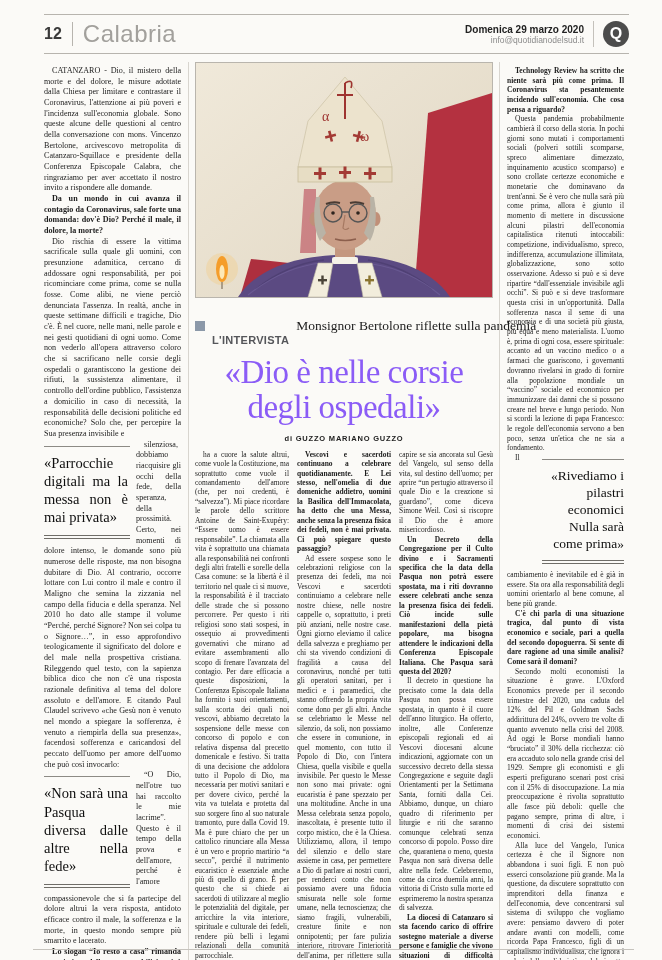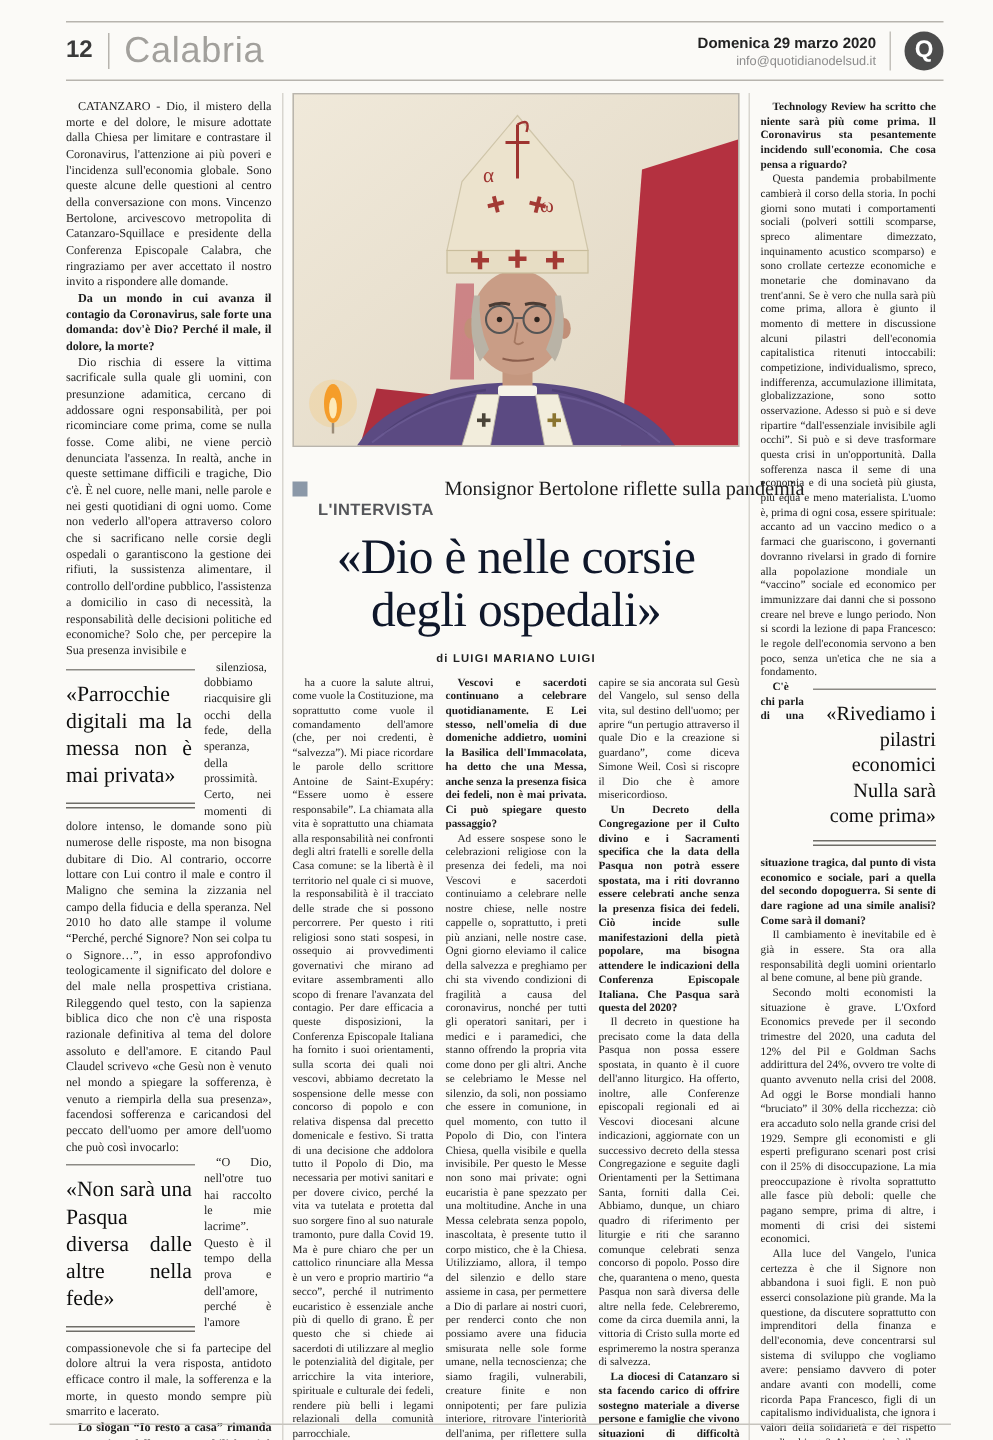--- a/index.html
+++ b/index.html
@@ -45,21 +45,21 @@
                            font-size:13.5px; padding:7px 0 8px 2px; margin:6px 0 6px 6px; }
   
   .photo-frame { width:298px; height:236px; border:1px solid #b9b5ad; background:#e9e1d0; }
   .photo-frame svg { display:block; }
   .kicker { display:flex; align-items:center; gap:7px; margin:7px 0 2px; }
   .kicker-box { width:10px; height:10px; background:#8b98a8; flex:0 0 auto; }
   .kicker-label { font-family:"Liberation Sans",sans-serif; font-weight:700; font-size:11px;
                   color:#55565a; letter-spacing:.3px;margin-top:29px; }
   .kicker-subtitle { font-size:13.5px; color:#1c1c1c; white-space:nowrap; }
   h1.headline { font-weight:400; font-size:33px; line-height:1.07; text-align:center;
-                letter-spacing:-.5px; margin:9px 4px 8px; color:#0f172a; }
+                letter-spacing:-.5px; margin:9px 4px 8px; color:#8b5cf6; }
   .byline { text-align:center; font-family:"Liberation Sans",sans-serif; font-weight:700;
             font-size:7.5px; letter-spacing:.8px; color:#222; margin-bottom:7px; }
   .article-cols { column-count:3; column-gap:8px; column-fill:auto; height:520px; overflow:hidden;
                   font-size:7.45px; line-height:1.27; text-align:justify; hyphens:auto; }
   .page-bottom-rule { position:absolute; left:33px; right:28px; bottom:10px; border-top:1px solid #c6c3bd; }
 </style>
 </head>
 <body>
 
 <div class="page">
@@ -175,38 +175,38 @@
         </svg>
       </div>
 
       <div class="kicker">
         <span class="kicker-box"></span>
         <span class="kicker-label">L'INTERVISTA</span>
         <span class="kicker-subtitle">Monsignor Bertolone riflette sulla pandemia</span>
       </div>
 
       <h1 class="headline">«Dio è nelle corsie degli ospedali»</h1>
-      <div class="byline">di LUIGI MARIANO LUIGI</div>
+      <div class="byline">di GUZZO MARIANO GUZZO</div>
 
       <div class="article-cols">
           <p class="para">ha a cuore la salute altrui, come vuole la Costituzione, ma soprattutto come vuole il comandamento dell'amore (che, per noi credenti, è “salvezza”). Mi piace ricordare le parole dello scrittore Antoine de Saint-Exupéry: “Essere uomo è essere responsabile”. La chiamata alla vita è soprattutto una chiamata alla responsabilità nei confronti degli altri fratelli e sorelle della Casa comune: se la libertà è il territorio nel quale ci si muove, la responsabilità è il tracciato delle strade che si possono percorrere. Per questo i riti religiosi sono stati sospesi, in ossequio ai provvedimenti governativi che mirano ad evitare assembramenti allo scopo di frenare l'avanzata del contagio. Per dare efficacia a queste disposizioni, la Conferenza Episcopale Italiana ha fornito i suoi orientamenti, sulla scorta dei quali noi vescovi, abbiamo decretato la sospensione delle messe con concorso di popolo e con relativa dispensa dal precetto domenicale e festivo. Si tratta di una decisione che addolora tutto il Popolo di Dio, ma necessaria per motivi sanitari e per dovere civico, perché la vita va tutelata e protetta dal suo sorgere fino al suo naturale tramonto, pure dalla Covid 19. Ma è pure chiaro che per un cattolico rinunciare alla Messa è un vero e proprio martirio “a secco”, perché il nutrimento eucaristico è essenziale anche più di quello di grano. È per questo che si chiede ai sacerdoti di utilizzare al meglio le potenzialità del digitale, per arricchire la vita interiore, spirituale e culturale dei fedeli, rendere più belli i legami relazionali della comunità parrocchiale.</p>
           <p class="para bold">Vescovi e sacerdoti continuano a celebrare quotidianamente. E Lei stesso, nell'omelia di due domeniche addietro, uomini la Basilica dell'Immacolata, ha detto che una Messa, anche senza la presenza fisica dei fedeli, non è mai privata. Ci può spiegare questo passaggio?</p>
           <p class="para">Ad essere sospese sono le celebrazioni religiose con la presenza dei fedeli, ma noi Vescovi e sacerdoti continuiamo a celebrare nelle nostre chiese, nelle nostre cappelle o, soprattutto, i preti più anziani, nelle nostre case. Ogni giorno eleviamo il calice della salvezza e preghiamo per chi sta vivendo condizioni di fragilità a causa del coronavirus, nonché per tutti gli operatori sanitari, per i medici e i paramedici, che stanno offrendo la propria vita come dono per gli altri. Anche se celebriamo le Messe nel silenzio, da soli, non possiamo che essere in comunione, in quel momento, con tutto il Popolo di Dio, con l'intera Chiesa, quella visibile e quella invisibile. Per questo le Messe non sono mai private: ogni eucaristia è pane spezzato per una moltitudine. Anche in una Messa celebrata senza popolo, inascoltata, è presente tutto il corpo mistico, che è la Chiesa. Utilizziamo, allora, il tempo del silenzio e dello stare assieme in casa, per permettere a Dio di parlare ai nostri cuori, per renderci conto che non possiamo avere una fiducia smisurata nelle sole forme umane, nella tecnoscienza; che siamo fragili, vulnerabili, creature finite e non onnipotenti; per fare pulizia interiore, ritrovare l'interiorità dell'anima, per riflettere sulla genuinità della nostra fede, per capire se sia ancorata sul Gesù del Vangelo, sul senso della vita, sul destino dell'uomo; per aprire “un pertugio attraverso il quale Dio e la creazione si guardano”, come diceva Simone Weil. Così si riscopre il Dio che è amore misericordioso.</p>
           <p class="para bold">Un Decreto della Congregazione per il Culto divino e i Sacramenti specifica che la data della Pasqua non potrà essere spostata, ma i riti dovranno essere celebrati anche senza la presenza fisica dei fedeli. Ciò incide sulle manifestazioni della pietà popolare, ma bisogna attendere le indicazioni della Conferenza Episcopale Italiana. Che Pasqua sarà questa del 2020?</p>
           <p class="para">Il decreto in questione ha precisato come la data della Pasqua non possa essere spostata, in quanto è il cuore dell'anno liturgico. Ha offerto, inoltre, alle Conferenze episcopali regionali ed ai Vescovi diocesani alcune indicazioni, aggiornate con un successivo decreto della stessa Congregazione e seguite dagli Orientamenti per la Settimana Santa, forniti dalla Cei. Abbiamo, dunque, un chiaro quadro di riferimento per liturgie e riti che saranno comunque celebrati senza concorso di popolo. Posso dire che, quarantena o meno, questa Pasqua non sarà diversa delle altre nella fede. Celebreremo, come da circa duemila anni, la vittoria di Cristo sulla morte ed esprimeremo la nostra speranza di salvezza.</p>
           <p class="para bold">La diocesi di Catanzaro si sta facendo carico di offrire sostegno materiale a diverse persone e famiglie che vivono situazioni di difficoltà economiche. La fede e la speranza, d'altronde, non sono nulla senza la carità. Quanto è importante dare un aiuto materiale ai fratelli che si trovano in condizioni di disagio?</p>
         </div>
     </section>
 
     <aside class="col-right">
         <p class="para bold">Technology Review ha scritto che niente sarà più come prima. Il Coronavirus sta pesantemente incidendo sull'economia. Che cosa pensa a riguardo?</p>
         <p class="para">Questa pandemia probabilmente cambierà il corso della storia. In pochi giorni sono mutati i comportamenti sociali (polveri sottili scomparse, spreco alimentare dimezzato, inquinamento acustico scomparso) e sono crollate certezze economiche e monetarie che dominavano da trent'anni. Se è vero che nulla sarà più come prima, allora è giunto il momento di mettere in discussione alcuni pilastri dell'economia capitalistica ritenuti intoccabili: competizione, individualismo, spreco, indifferenza, accumulazione illimitata, globalizzazione, sono sotto osservazione. Adesso si può e si deve ripartire “dall'essenziale invisibile agli occhi”. Si può e si deve trasformare questa crisi in un'opportunità. Dalla sofferenza nasca il seme di una economia e di una società più giusta, più equa e meno materialista. L'uomo è, prima di ogni cosa, essere spirituale: accanto ad un vaccino medico o a farmaci che guariscono, i governanti dovranno rivelarsi in grado di fornire alla popolazione mondiale un “vaccino” sociale ed economico per immunizzare dai danni che si possono creare nel breve e lungo periodo. Non si scordi la lezione di papa Francesco: le regole dell'economia servono a ben poco, senza un'etica che ne sia a fondamento.</p>
         <div class="pull-quote">«Rivediamo i pilastri economici Nulla sarà come prima»</div>
+        <p class="para">Il cambiamento è inevitabile ed è già in essere. Sta ora alla responsabilità degli uomini orientarlo al bene comune, al bene più grande.</p>
         <p class="para bold">C'è chi parla di una situazione tragica, dal punto di vista economico e sociale, pari a quella del secondo dopoguerra. Si sente di dare ragione ad una simile analisi? Come sarà il domani?</p>
-        <p class="para">Il cambiamento è inevitabile ed è già in essere. Sta ora alla responsabilità degli uomini orientarlo al bene comune, al bene più grande.</p>
         <p class="para">Secondo molti economisti la situazione è grave. L'Oxford Economics prevede per il secondo trimestre del 2020, una caduta del 12% del Pil e Goldman Sachs addirittura del 24%, ovvero tre volte di quanto avvenuto nella crisi del 2008. Ad oggi le Borse mondiali hanno “bruciato” il 30% della ricchezza: ciò era accaduto solo nella grande crisi del 1929. Sempre gli economisti e gli esperti prefigurano scenari post crisi con il 25% di disoccupazione. La mia preoccupazione è rivolta soprattutto alle fasce più deboli: quelle che pagano sempre, prima di altre, i momenti di crisi dei sistemi economici.</p>
         <p class="para">Alla luce del Vangelo, l'unica certezza è che il Signore non abbandona i suoi figli. E non può esserci consolazione più grande. Ma la questione, da discutere soprattutto con imprenditori della finanza e dell'economia, deve concentrarsi sul sistema di sviluppo che vogliamo avere: pensiamo davvero di poter andare avanti con modelli, come ricorda Papa Francesco, figli di un capitalismo individualista, che ignora i valori della solidarietà e del rispetto per l'ambiente? Al contrario è il caso di iniziare a riflettere su come improntare le nostre relazioni economiche e sociali ad uno stile sobrio, che rinsaldi il rapporto dell'uomo con il Creato, secondo il principio dell'ecologia integrale e dell'uomo con l'uomo.</p>
       </aside>
 
   </div>
 
   <div class="page-bottom-rule"></div>
 </div>
 
 </body></html>

